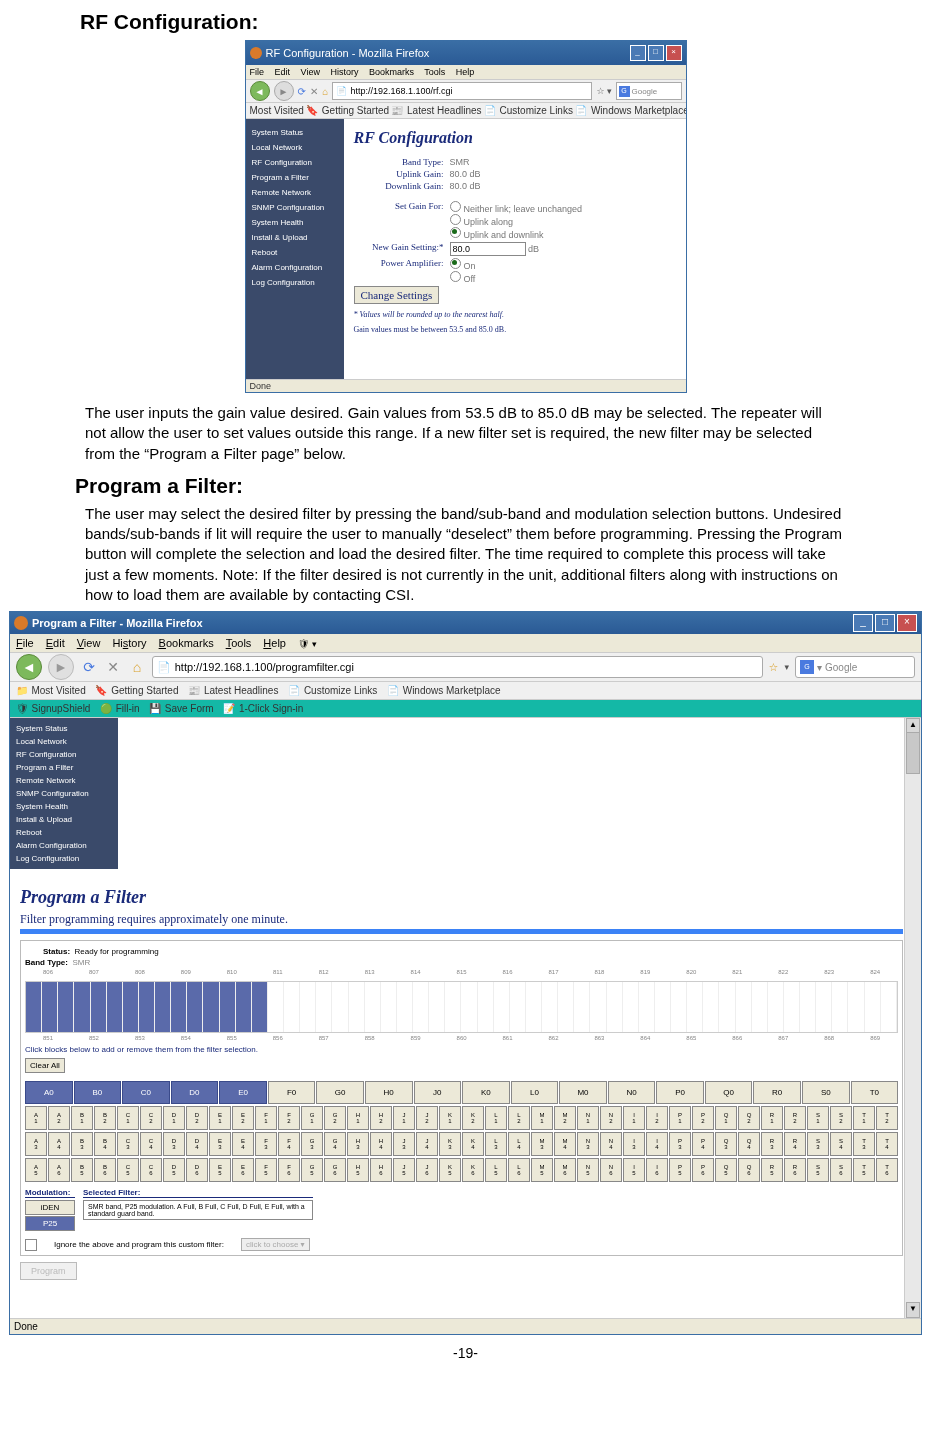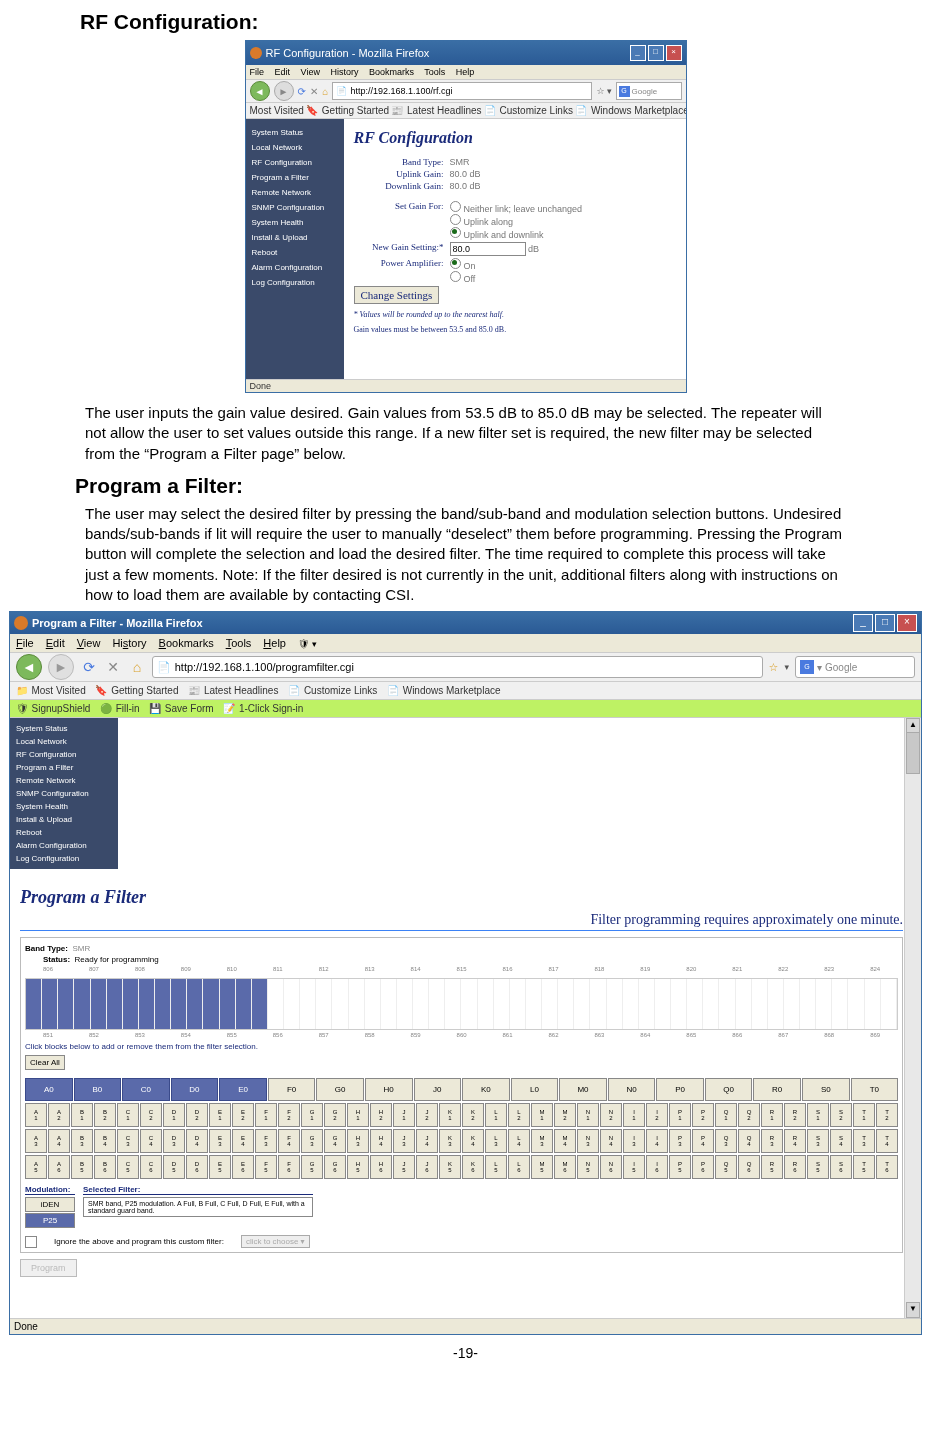--- a/index.html
+++ b/index.html
@@ -49,31 +49,31 @@
   .win2 .menubar span{margin-right:12px;}
   .win2 .menubar span u{text-decoration:underline;}
   .win2 .toolbar{background:#f0f0f0;height:28px;display:flex;align-items:center;gap:6px;padding:0 6px;border-top:1px solid #ccc;border-bottom:1px solid #ccc;}
   .win2 .navbtn{width:24px;height:24px;border-radius:50%;background:#7db95c;border:1px solid #5a8a3a;display:flex;align-items:center;justify-content:center;color:#fff;font-size:14px;}
   .win2 .navbtn.gray{background:#e0e0e0;border-color:#bbb;color:#999;}
   .win2 .tbicon{width:18px;height:18px;display:flex;align-items:center;justify-content:center;font-size:14px;}
   .win2 .urlbox{flex:1;height:20px;background:#fff;border:1px solid #aaa;border-radius:3px;font-size:11px;padding:0 4px;display:flex;align-items:center;}
   .win2 .searchbox{width:110px;height:20px;background:#fff;border:1px solid #aaa;border-radius:3px;font-size:10px;color:#888;padding:0 4px;display:flex;align-items:center;gap:3px;}
   .win2 .bookbar{background:#f0f0f0;font-size:10px;padding:3px 6px;border-bottom:1px solid #ccc;color:#333;display:flex;gap:10px;align-items:center;white-space:nowrap;overflow:hidden;}
   .win2 .bookbar .bm{display:flex;align-items:center;gap:3px;}
-  .win2 .bookbar2{background:#bef264;font-size:10px;padding:3px 6px;border-bottom:1px solid #ccc;color:#333;display:flex;gap:10px;align-items:center;}
+  .win2 .bookbar2{background:#14b8a6;font-size:10px;padding:3px 6px;border-bottom:1px solid #ccc;color:#333;display:flex;gap:10px;align-items:center;}
   .win2 .content2{background:#fff;padding:0;position:relative;}
   .win2 .scroll{position:absolute;right:0;top:0;bottom:0;width:16px;background:#e8e8e8;border-left:1px solid #ccc;}
   .win2 .scroll .thumb{position:absolute;top:0;left:1px;right:1px;height:40px;background:#c8c8c8;border:1px solid #aaa;}
   .win2 .scroll .arr{position:absolute;left:1px;right:1px;height:14px;background:#d8d8d8;border:1px solid #aaa;font-size:8px;text-align:center;line-height:12px;}
   .win2 .scroll .arr.bot{bottom:0;}
   .win2 .sidebar2{width:108px;background:#3a4a6a;padding:4px 0;}
   .win2 .sidebar2 div{color:#fff;font-size:8px;padding:2px 6px;white-space:nowrap;}
   .win2 .maininner{padding:0 18px 10px 10px;}
   .win2 h3.pgtitle{color:#1a2a7a;font-style:italic;font-weight:bold;font-size:18px;font-family:Georgia,serif;margin:18px 0 4px;}
-  .win2 .subnote{font-size:14px;color:#1a2a7a;font-family:Georgia,serif;border-bottom:1px solid #3b82f6;padding-bottom:2px;margin-bottom:6px;text-align:right;}
+  .win2 .subnote{font-size:12px;color:#1a2a7a;font-family:Georgia,serif;border-bottom:5px solid #3b82f6;padding-bottom:2px;margin-bottom:6px;}
   .win2 .filterbox{border:1px solid #bbb;padding:4px;font-size:8px;}
   .win2 .meta{font-size:8px;margin:2px 0;}
   .win2 .meta b{font-weight:bold;}
   .win2 .spectrum{height:50px;border:1px solid #ccc;margin:6px 0 2px;position:relative;display:flex;}
   .win2 .speccol{flex:1;border-right:1px solid #eee;}
   .win2 .speccol.sel{background:#5a6aaa;}
   .win2 .axis{display:flex;font-size:6px;color:#888;margin-bottom:4px;}
   .win2 .axis span{flex:1;text-align:center;}
   .win2 .hint{font-size:8px;color:#1a2a7a;margin:2px 0 4px;}
   .win2 .clearbtn{border:1px solid #888;background:#ece9d8;font-size:8px;padding:2px 4px;display:inline-block;margin-bottom:6px;}
@@ -264,22 +264,22 @@
       <div>Reboot</div>
       <div>Alarm Configuration</div>
       <div>Log Configuration</div>
     </div>
 
     <div class="maininner">
       <h3 class="pgtitle">Program a Filter</h3>
       <div class="subnote">Filter programming requires approximately one minute.</div>
 
       <div class="filterbox">
+        <div class="meta" style="margin-left:18px"><b>Status:</b>&nbsp;&nbsp;<span>Ready for programming</span></div>
         <div class="meta"><b>Band Type:</b>&nbsp;&nbsp;<span style="color:#888">SMR</span></div>
-        <div class="meta" style="margin-left:18px"><b>Status:</b>&nbsp;&nbsp;<span>Ready for programming</span></div>
 
         <div class="axis" id="axistop">
               <span>806</span>
               <span>807</span>
               <span>808</span>
               <span>809</span>
               <span>810</span>
               <span>811</span>
               <span>812</span>
               <span>813</span>

